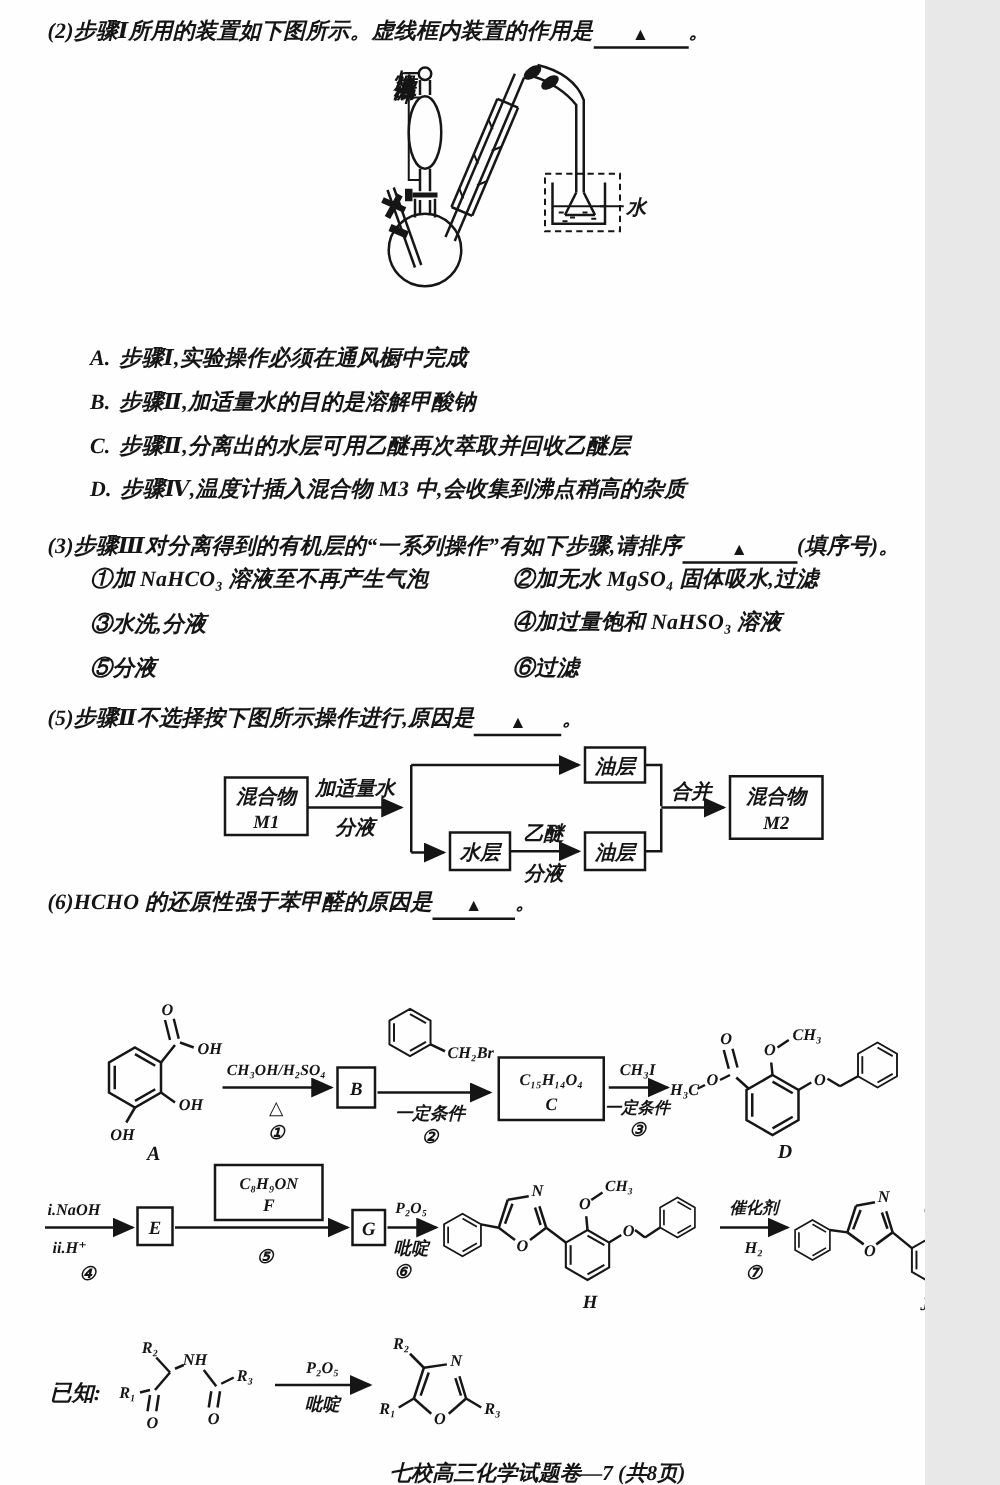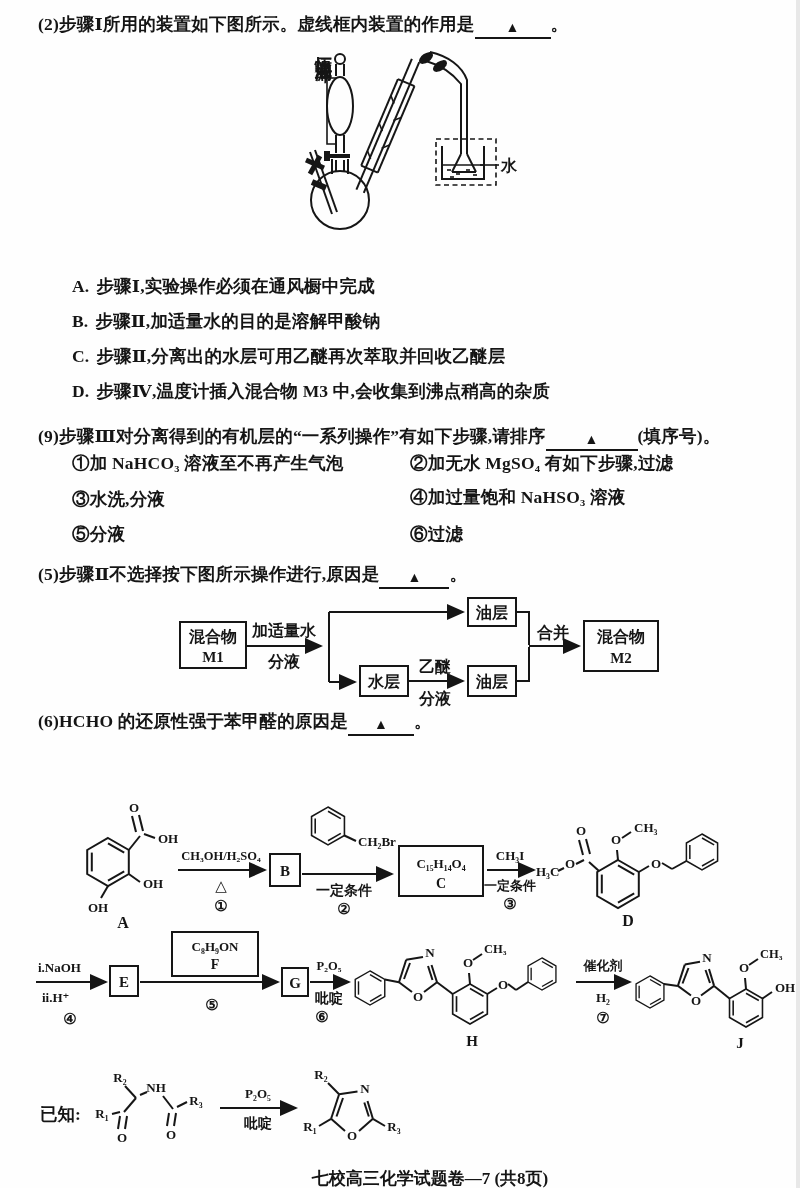--- a/index.html
+++ b/index.html
@@ -1,17 +1,17 @@
 <!DOCTYPE html>
 <html><head>
 <meta charset="utf-8">
 <style>
   html,body{margin:0;padding:0;background:#e8e8e8;}
-  .page{position:relative;width:796px;height:1188px;background:#fefefe;overflow:hidden;
-        font-family:"Liberation Serif","DejaVu Serif",serif;color:#151515;}
+  .page{position:relative;width:740px;height:1188px;background:#fefefe;overflow:hidden;
+        font-family:"Liberation Serif","DejaVu Serif",serif;color:#151515;font-style:italic;}
   .line{position:absolute;font-size:17.5px;font-weight:700;white-space:nowrap;letter-spacing:.2px;}
   .blank{display:inline-block;border-bottom:2.2px solid #151515;text-align:center;
          line-height:1;padding:0 2px 1px;vertical-align:-2px;}
   .tri{font-size:14px;}
   .gap{display:inline-block;width:7px;}
   svg{position:absolute;overflow:visible;}
   svg text{font-family:"Liberation Serif","DejaVu Serif",serif;font-weight:700;fill:#151515;}
   .st{stroke:#161616;stroke-width:2;fill:none;}
   .thin{stroke:#161616;stroke-width:1.6;fill:none;}
   .blk{fill:#161616;stroke:none;}
@@ -105,24 +105,24 @@
   <div class="line" style="left:72px;top:309px;">
     <span>B.</span><span class="gap"></span><span>步骤Ⅱ,加适量水的目的是溶解甲酸钠</span></div>
   <div class="line" style="left:72px;top:274px;">
     <span>A.</span><span class="gap"></span><span>步骤Ⅰ,实验操作必须在通风橱中完成</span></div>
   <div class="line" style="left:72px;top:344px;">
     <span>C.</span><span class="gap"></span><span>步骤Ⅱ,分离出的水层可用乙醚再次萃取并回收乙醚层</span></div>
   <div class="line" style="left:72px;top:379px;">
     <span>D.</span><span class="gap"></span><span>步骤Ⅳ,温度计插入混合物 M3 中,会收集到沸点稍高的杂质</span></div>
 
   <div class="line" style="left:38px;top:424px;">
-    <span>(9)步骤Ⅲ对分离得到的有机层的“一系列操作”有如下步骤,请排序</span><span class="blank" style="width:88px;"><span class="tri">▲</span></span><span>(填序号)。</span>
+    <span>(3)步骤Ⅲ对分离得到的有机层的“一系列操作”有如下步骤,请排序</span><span class="blank" style="width:88px;"><span class="tri">▲</span></span><span>(填序号)。</span>
   </div>
   <div class="line" style="left:72px;top:451px;">①加 NaHCO₃ 溶液至不再产生气泡</div>
-  <div class="line" style="left:410px;top:451px;">②加无水 MgSO₄ 有如下步骤,过滤</div>
+  <div class="line" style="left:410px;top:451px;">②加无水 MgSO₄ 固体吸水,过滤</div>
   <div class="line" style="left:72px;top:487px;">③水洗,分液</div>
   <div class="line" style="left:410px;top:485px;">④加过量饱和 NaHSO₃ 溶液</div>
   <div class="line" style="left:72px;top:522px;">⑤分液</div>
   <div class="line" style="left:410px;top:522px;">⑥过滤</div>
 
   <div class="line" style="left:38px;top:562px;">
     <span>(5)步骤Ⅱ不选择按下图所示操作进行,原因是</span><span class="blank" style="width:66px;"><span class="tri">▲</span></span><span>。</span>
   </div>
 
   <svg style="left:172px;top:596px;" width="500" height="115" viewBox="0 0 500 115">

